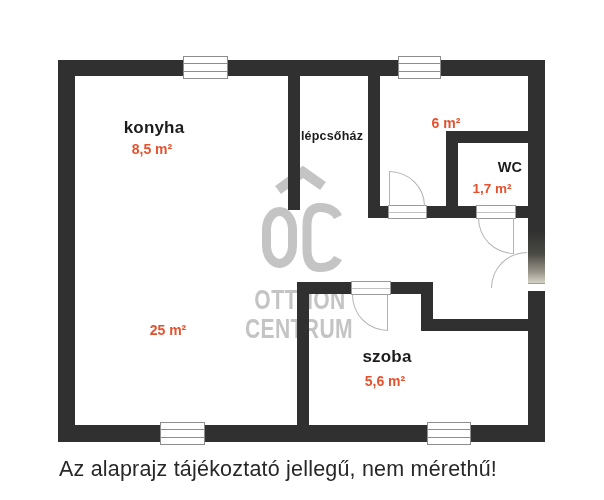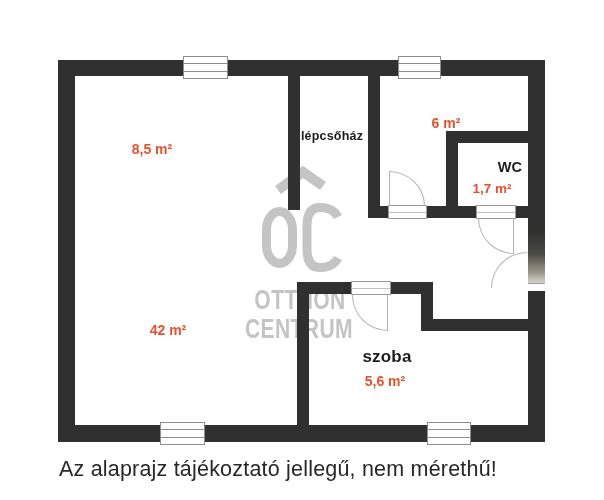--- a/index.html
+++ b/index.html
@@ -125,29 +125,30 @@
     </div>
 
   <div class="arc arc-tr" style="left:389px; top:171px; width:36px; height:35px;"></div>
   <div class="arc arc-bl" style="left:478px; top:218px; width:36px; height:36px;"></div>
   <div class="arc arc-bl" style="left:352px; top:295px; width:36px; height:36px;"></div>
   <div class="arc arc-tl" style="left:491px; top:252px; width:36px; height:36px;"></div>
 
   <div class="entry-door" style="left:528px; top:230px; width:17px; height:53px;"></div>
   <div class="entry-gap" style="left:528px; top:283px; width:17px; height:7px;"></div>
 
+  <div class="room-label" style="left:154px; top:128px;">konyha</div>
   <div class="room-area" style="left:152px; top:149px;">8,5 m²</div>
 
   <div class="room-label small-label" style="left:332px; top:136px;">lépcsőház</div>
 
   <div class="room-area" style="left:446px; top:123px;">6 m²</div>
 
   <div class="room-label wc-label" style="left:510px; top:167px;">WC</div>
   <div class="room-area wc-area" style="left:492px; top:188px;">1,7 m²</div>
 
-  <div class="room-area" style="left:168px; top:330px;">42 m²</div>
+  <div class="room-area" style="left:168px; top:330px;">25 m²</div>
 
   <div class="room-label" style="left:387px; top:357px;">szoba</div>
   <div class="room-area" style="left:385px; top:381px;">5,6 m²</div>
 
   <div id="caption">Az alaprajz tájékoztató jellegű, nem mérethű!</div>
 
 </div>
 
 </body></html>

